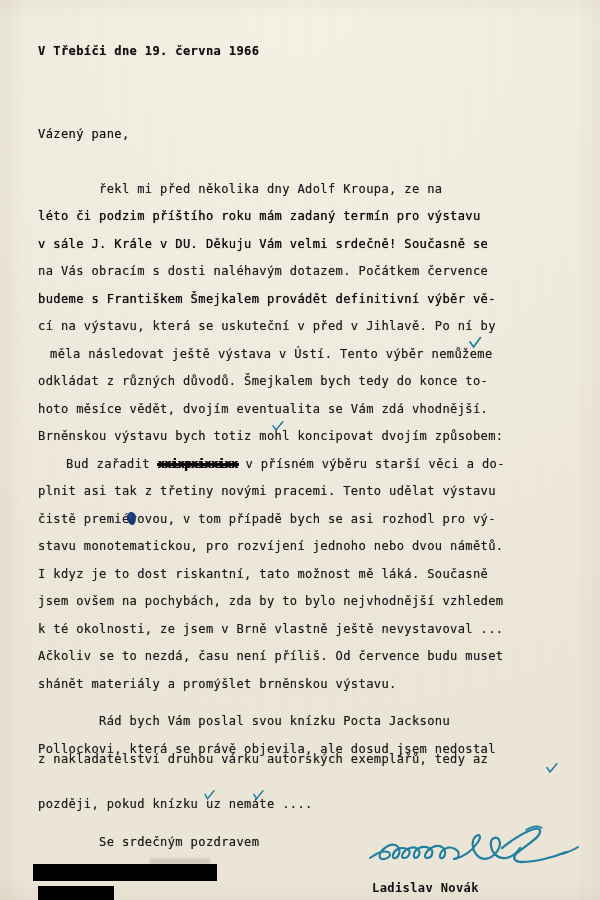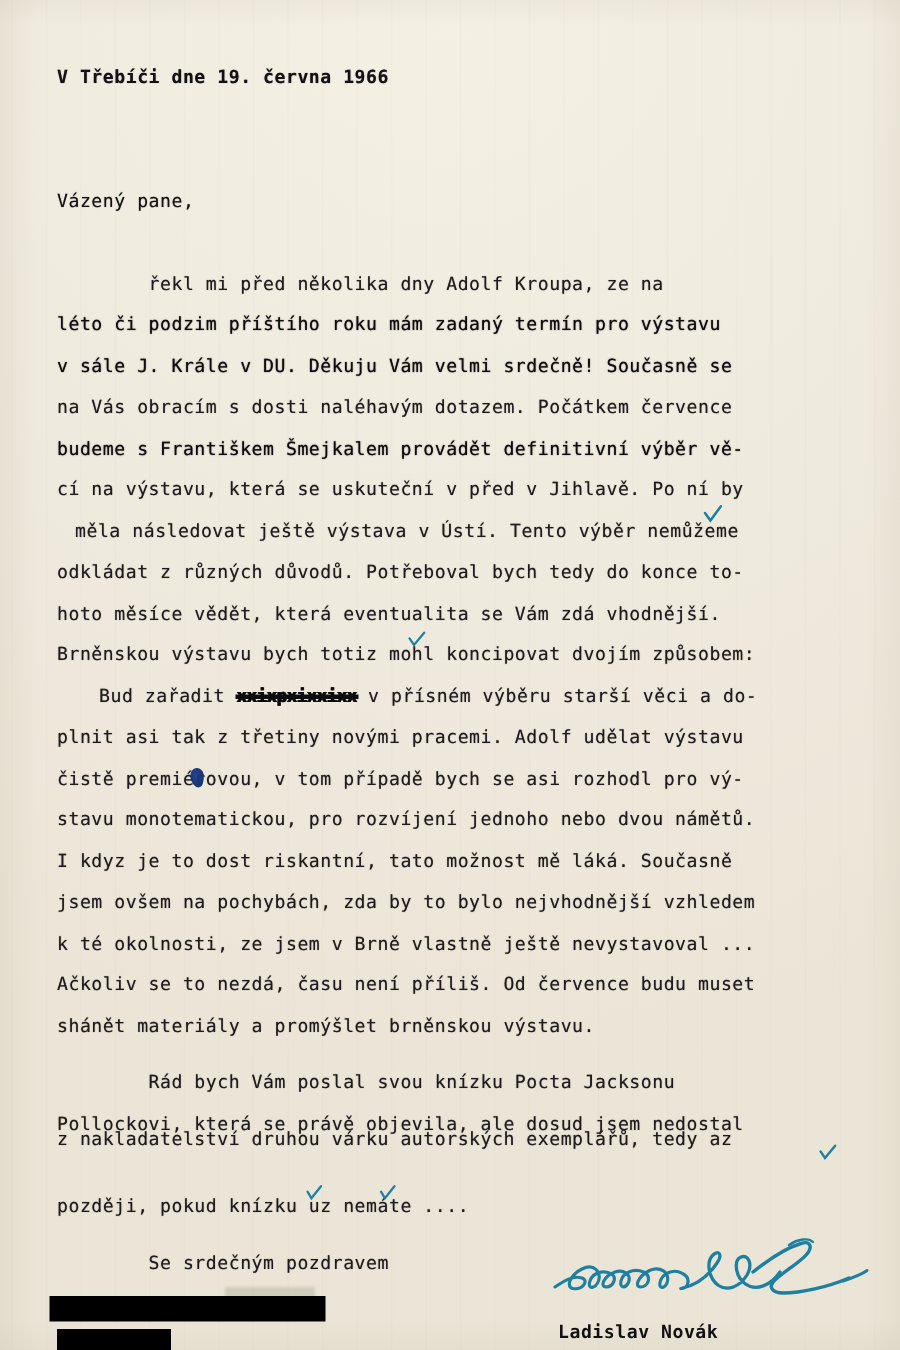--- a/index.html
+++ b/index.html
@@ -157,28 +157,28 @@
     <div class="line salutation">Vázený pane,</div>
 
     
     <div class="line ink-mid" style="top:182px;">        řekl mi před několika dny Adolf Kroupa, ze na</div>
     <div class="line ink-dark" style="top:209px;">léto či podzim příštího roku mám zadaný termín pro výstavu</div>
     <div class="line ink-dark" style="top:237px;">v sále J. Krále v DU. Děkuju Vám velmi srdečně! Současně se</div>
     <div class="line ink-mid" style="top:264px;">na Vás obracím s dosti naléhavým dotazem. Počátkem července</div>
     <div class="line ink-dark" style="top:292px;">budeme s Františkem Šmejkalem provádět definitivní výběr vě-</div>
     <div class="line ink-mid" style="top:319px;">cí na výstavu, která se uskuteční v před v Jihlavě. Po ní by</div>
     <div class="line ink-mid" style="top:347px;padding-left:12px;">měla následovat ještě výstava v Ústí. Tento výběr nemůžeme</div>
-    <div class="line ink-mid" style="top:374px;">odkládat z různých důvodů. Potřeboval bych tedy do konce to-</div>
-    <div class="line ink-mid" style="top:402px;">hoto měsíce vědět, která eventualita se Vám zdá vhodnější.</div>
+    <div class="line ink-mid" style="top:374px;">odkládat z různých důvodů. Šmejkalem bych tedy do konce to-</div>
+    <div class="line ink-mid" style="top:402px;">hoto měsíce vědět, dvojím eventualita se Vám zdá vhodnější.</div>
     <div class="line ink-mid" style="top:429px;">Brněnskou výstavu bych totiz mohl koncipovat dvojím způsobem:</div>
 
     
     <div class="line ink-mid" style="top:457px;margin-left:28px;"><span>Bud zařadit </span><span class="overstruck">xxixpxixxixx</span><span> v přísném výběru starší věci a do-</span></div>
 
-    <div class="line ink-mid" style="top:484px;">plnit asi tak z třetiny novými pracemi. Adolf udělat výstavu</div>
+    <div class="line ink-mid" style="top:484px;">plnit asi tak z třetiny novými pracemi. Tento udělat výstavu</div>
     <div class="line ink-mid" style="top:512px;">čistě premiérovou, v tom případě bych se asi rozhodl pro vý-</div>
     <div class="line ink-mid" style="top:539px;">stavu monotematickou, pro rozvíjení jednoho nebo dvou námětů.</div>
     <div class="line ink-mid" style="top:567px;">I kdyz je to dost riskantní, tato možnost mě láká. Současně</div>
     <div class="line ink-mid" style="top:594px;">jsem ovšem na pochybách, zda by to bylo nejvhodnější vzhledem</div>
     <div class="line ink-mid" style="top:622px;">k té okolnosti, ze jsem v Brně vlastně ještě nevystavoval ...</div>
     <div class="line ink-mid" style="top:649px;">Ačkoliv se to nezdá, času není příliš. Od července budu muset</div>
     <div class="line ink-mid" style="top:677px;">shánět materiály a promýšlet brněnskou výstavu.</div>
 
     
     <div class="line ink-mid" style="top:714px;">        Rád bych Vám poslal svou knízku Pocta Jacksonu</div>

